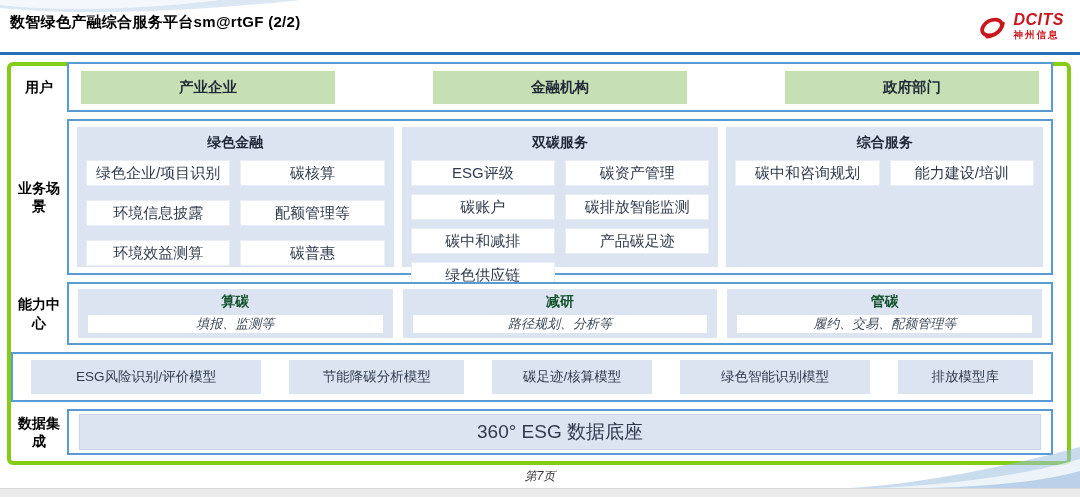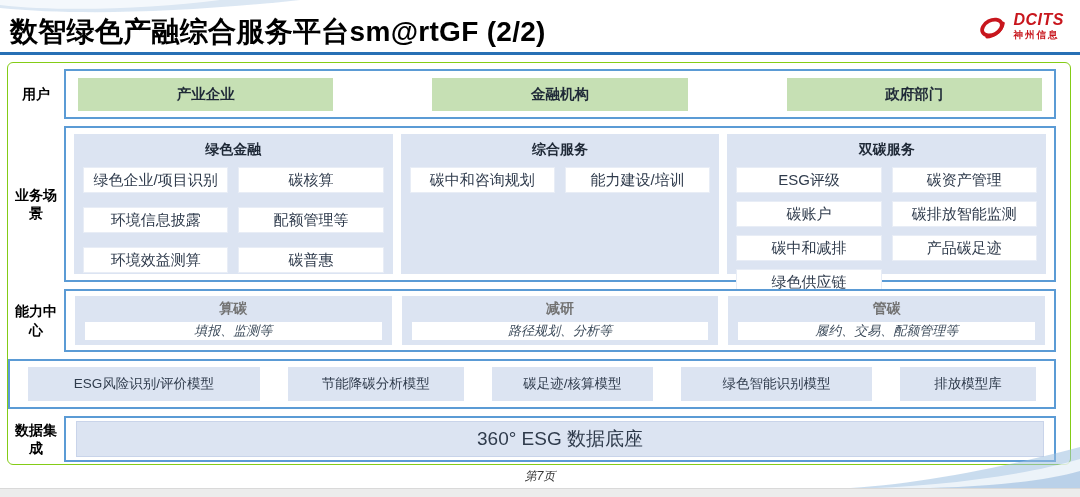--- a/index.html
+++ b/index.html
@@ -1,33 +1,33 @@
 <!DOCTYPE html>
 <html><head>
 <meta charset="utf-8">
 <style>
   html,body { margin:0; padding:0; background:#fff; }
   .slide { position:relative; width:1080px; height:497px; overflow:hidden;
            font-family:"Liberation Sans",sans-serif; background:#fff; }
 
   
   .header-swoosh { position:absolute; top:0; left:0; pointer-events:none; }
-  .page-title { position:absolute; top:13px; left:10px; font-size:28px; font-weight:bold;
+  .page-title { position:absolute; top:13px; left:10px; font-size:15px; font-weight:bold;
                 color:#000; letter-spacing:0.3px; white-space:nowrap; }
   .logo { position:absolute; top:11px; right:16px; display:flex; align-items:center; gap:5px; }
   .logo-text { color:#C8161D; line-height:1; text-align:left; }
   .logo-name { font-size:16px; font-weight:bold; font-style:italic; letter-spacing:0.5px; }
   .logo-sub  { font-size:9.5px; letter-spacing:2px; margin-top:2px; font-weight:bold; }
   .header-rule { position:absolute; top:52px; left:0; width:100%; height:3px; background:#2770B5; }
 
   
   .board { position:absolute; top:62px; left:7px; width:1064px; height:403px;
-           border:1px solid #84cc16; border-radius:6px; box-sizing:border-box;
+           border:4px solid #84cc16; border-radius:6px; box-sizing:border-box;
            display:flex; flex-direction:column; gap:7px; padding:6px 14px 6px 0;
-           background:#fff; }
+           background:#fff;justify-content:flex-end; }
   .row { display:flex; flex:none; }
   .row-label { width:56px; flex:none; display:flex; align-items:center; justify-content:center;
                text-align:center; font-weight:bold; font-size:14px; color:#000;
                line-height:1.3; padding:0 4px; box-sizing:border-box; }
   .row-box { flex:1; border:2px solid #5B9BD5; background:#fff; box-sizing:border-box; }
 
   
   .users-box { height:50px; display:flex; justify-content:space-between; align-items:center; padding:0 12px; }
   .green-box { width:26.5%; height:33px; background:#C6E0B4; display:flex; align-items:center;
                justify-content:center; font-size:14.5px; font-weight:bold; color:#1F2937; }
@@ -38,21 +38,21 @@
   .panel-title { text-align:center; font-weight:bold; font-size:14px; color:#1F2937; margin:2px 0 8px; }
   .panel-grid { display:grid; grid-template-columns:1fr 1fr; column-gap:10px; }
   .p1 { row-gap:14px; } .p2 { row-gap:8px; } .p3 { row-gap:8px; }
   .cell { background:#fff; border:1px solid #E8EDF6; height:24px; display:flex; align-items:center;
           justify-content:center; font-size:15px; color:#2F3B4C; white-space:nowrap; }
 
   
   .cap-box { height:63px; display:flex; gap:10px; padding:5px 9px; }
   .cap { flex:1; background:#DCE4F2; padding:3px 10px 6px; box-sizing:border-box;
          display:flex; flex-direction:column; }
-  .cap-title { text-align:center; font-weight:bold; font-size:14px; color:#737373; margin:1px 0 4px; }
+  .cap-title { text-align:center; font-weight:bold; font-size:14px; color:#14532d; margin:1px 0 4px; }
   .cap-desc { background:#fff; flex:1; display:flex; align-items:center; justify-content:center;
               font-size:13px; font-style:italic; color:#3B4A5A; }
 
   
   .model-box { height:50px; display:flex; justify-content:space-between; align-items:center; padding:0 18px; }
   .model { background:#DCE4F2; height:34px; display:flex; align-items:center; justify-content:center;
            font-size:13.5px; color:#2F3B4C; white-space:nowrap; }
   .m0{width:23%} .m1{width:17.5%} .m2{width:16%} .m3{width:19%} .m4{width:13.5%}
 
   
@@ -115,37 +115,37 @@
             <div class="cell">绿色企业/项目识别</div>
             <div class="cell">碳核算</div>
             <div class="cell">环境信息披露</div>
             <div class="cell">配额管理等</div>
             <div class="cell">环境效益测算</div>
             <div class="cell">碳普惠</div>
           </div>
         </div>
 
         <div class="panel">
-          <div class="panel-title">综合服务</div>
-          <div class="panel-grid p3">
-            <div class="cell">碳中和咨询规划</div>
-            <div class="cell">能力建设/培训</div>
-          </div>
-        </div>
-
-        <div class="panel">
           <div class="panel-title">双碳服务</div>
           <div class="panel-grid p2">
             <div class="cell">ESG评级</div>
             <div class="cell">碳资产管理</div>
             <div class="cell">碳账户</div>
             <div class="cell">碳排放智能监测</div>
             <div class="cell">碳中和减排</div>
             <div class="cell">产品碳足迹</div>
             <div class="cell">绿色供应链</div>
+          </div>
+        </div>
+
+        <div class="panel">
+          <div class="panel-title">综合服务</div>
+          <div class="panel-grid p3">
+            <div class="cell">碳中和咨询规划</div>
+            <div class="cell">能力建设/培训</div>
           </div>
         </div>
 
       </div>
     </div>
 
     <div class="row">
       <div class="row-label">能力中心</div>
       <div class="row-box cap-box">
         <div class="cap">

